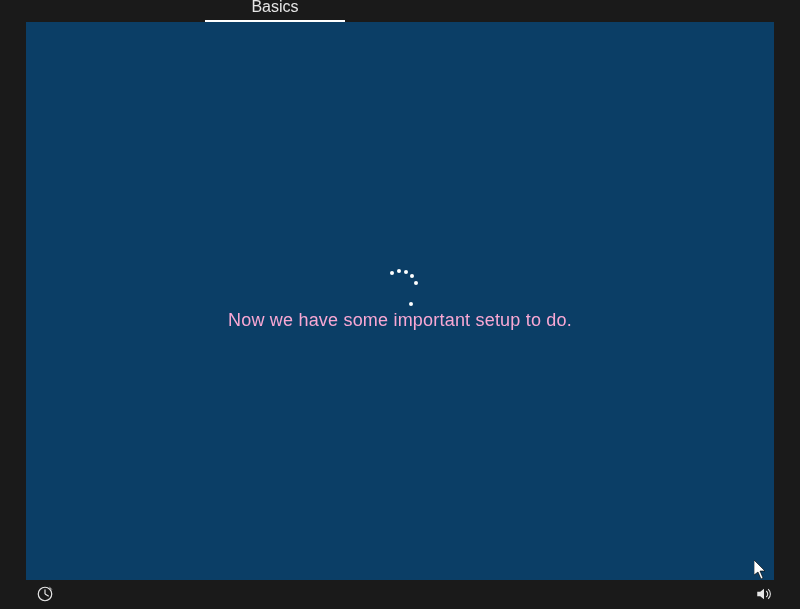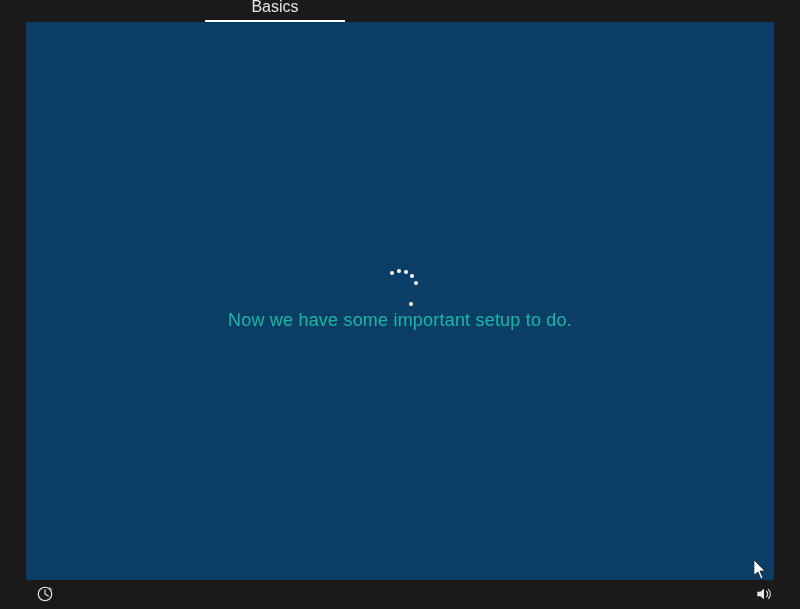--- a/index.html
+++ b/index.html
@@ -60,21 +60,21 @@
       background: #fff;
       border-radius: 50%;
     }
 
     
     .msg {
       position: absolute;
       top: 288px;
       left: 0; right: 0;
       text-align: center;
-      color: #14b8a6;
+      color: #f9a8d4;
       font-size: 18px;
       font-weight: 300;
       letter-spacing: 0.2px;
     }
 
     
     .bottombar {
       position: absolute;
       left: 0; right: 0; bottom: 0;
       height: 29px;

